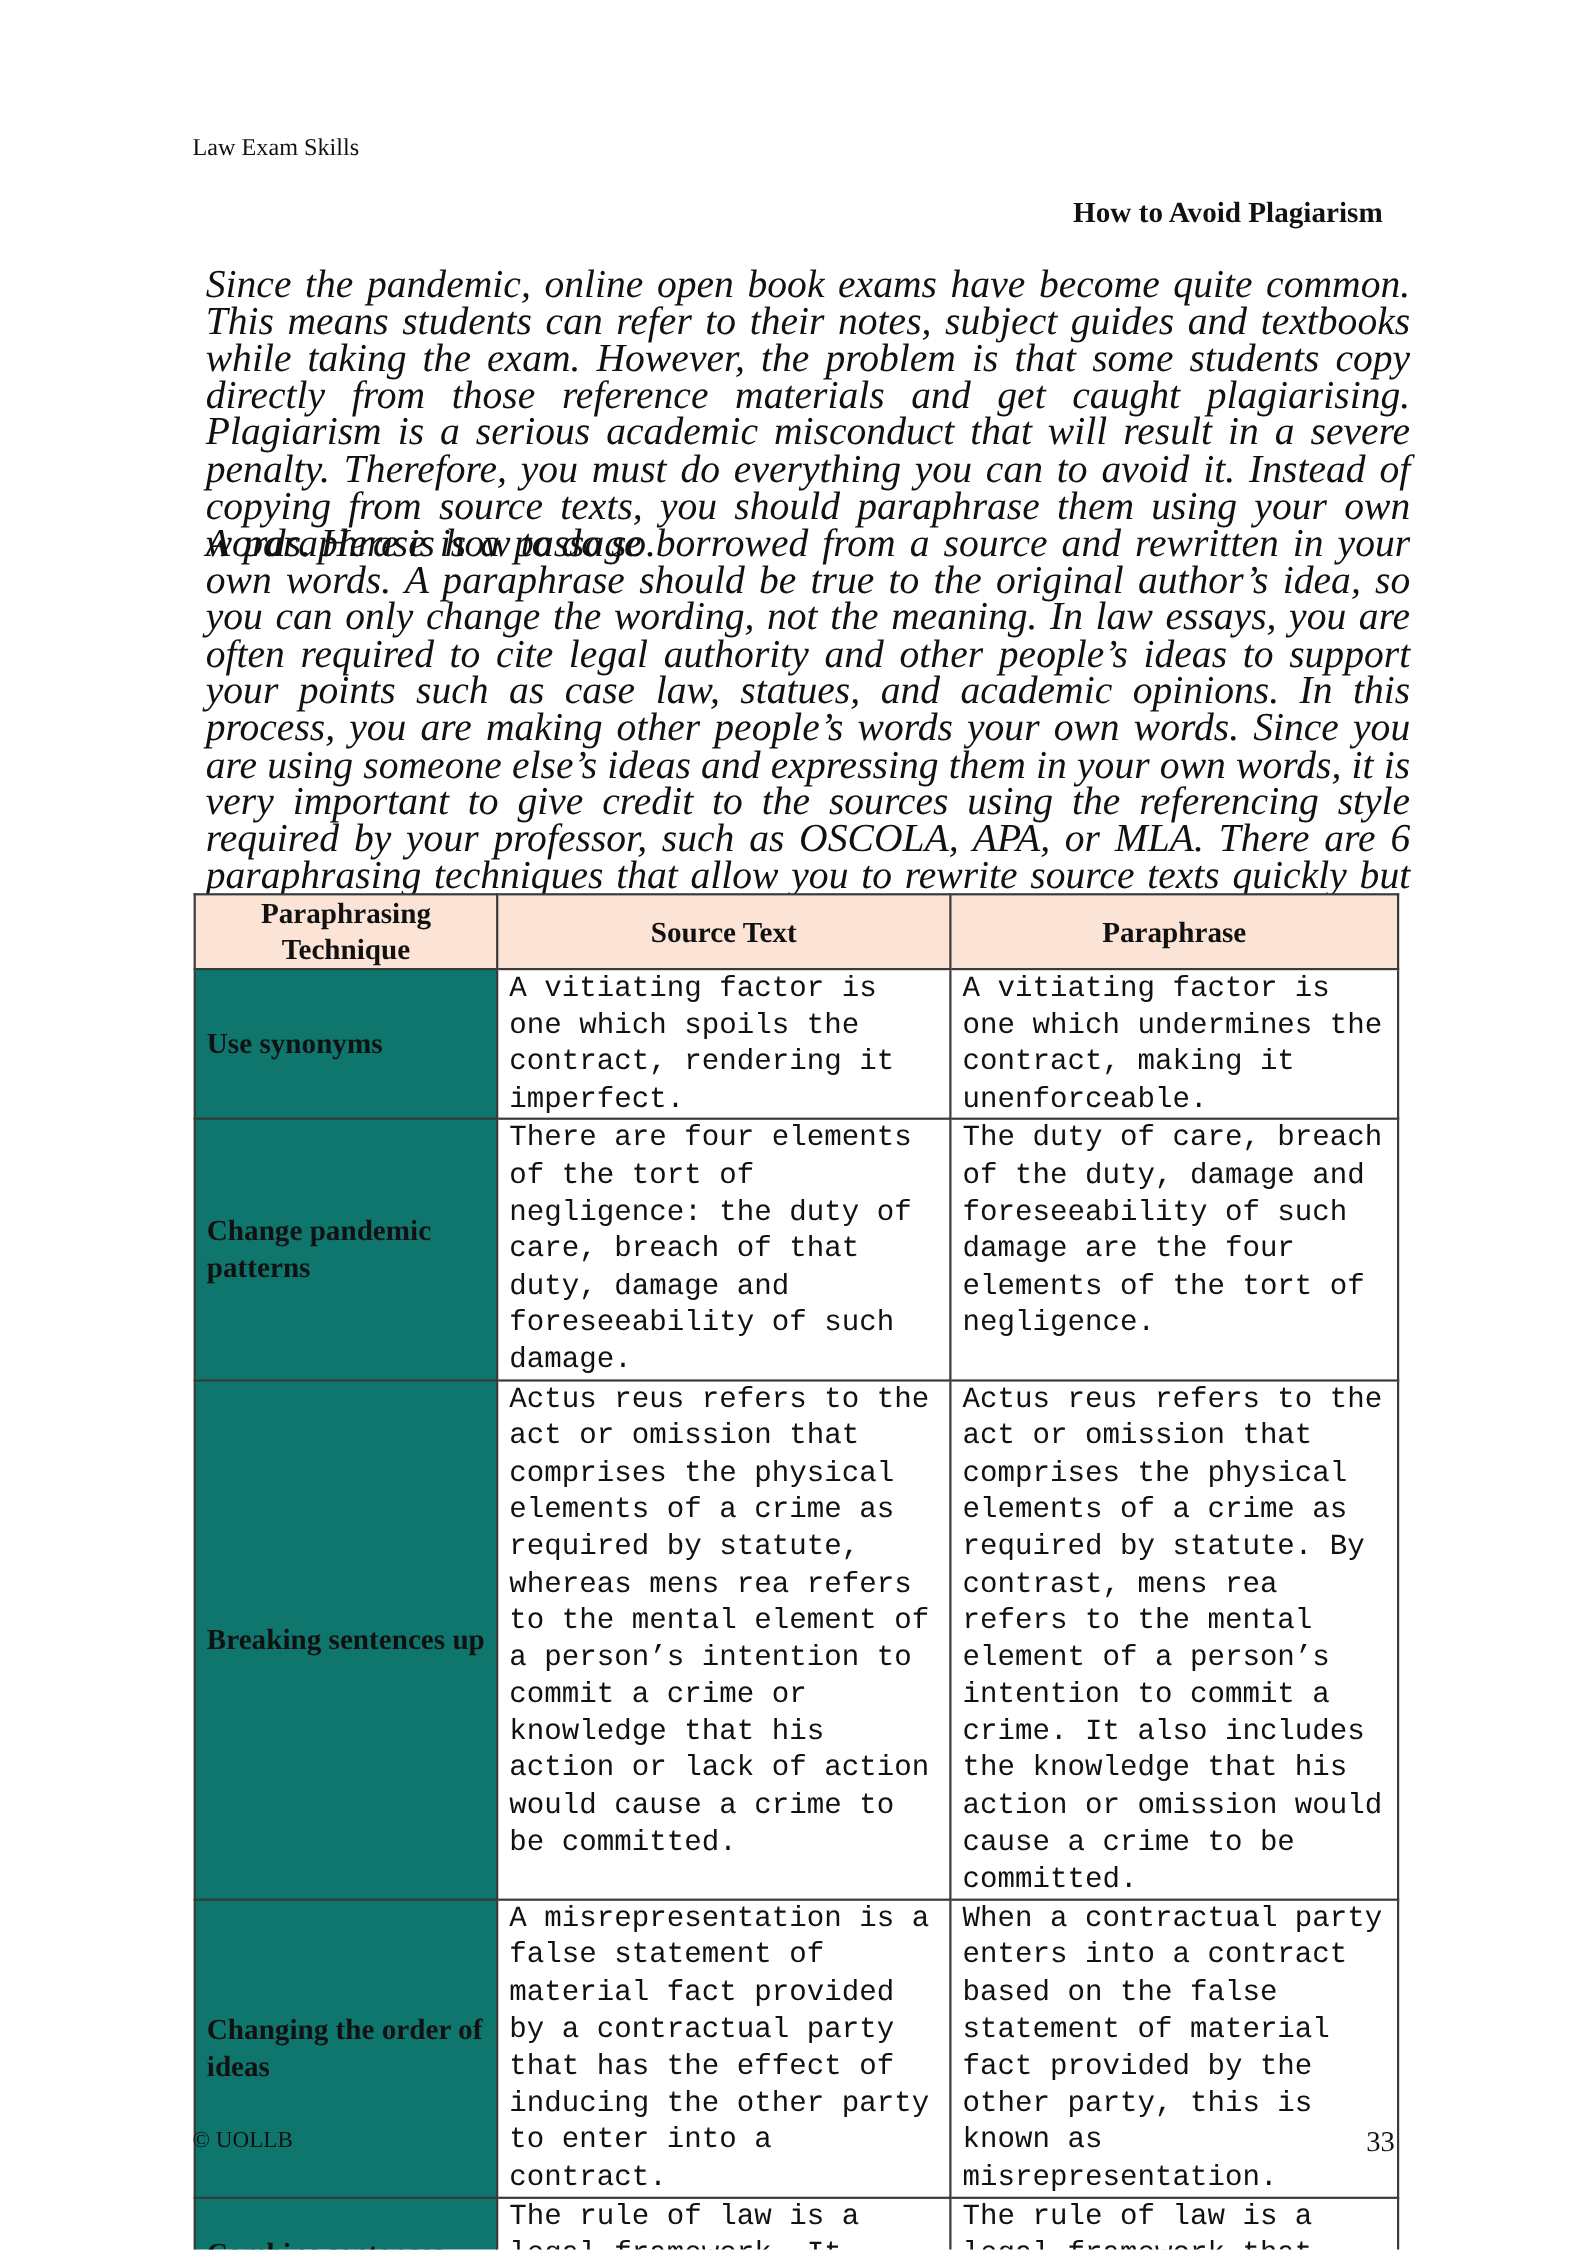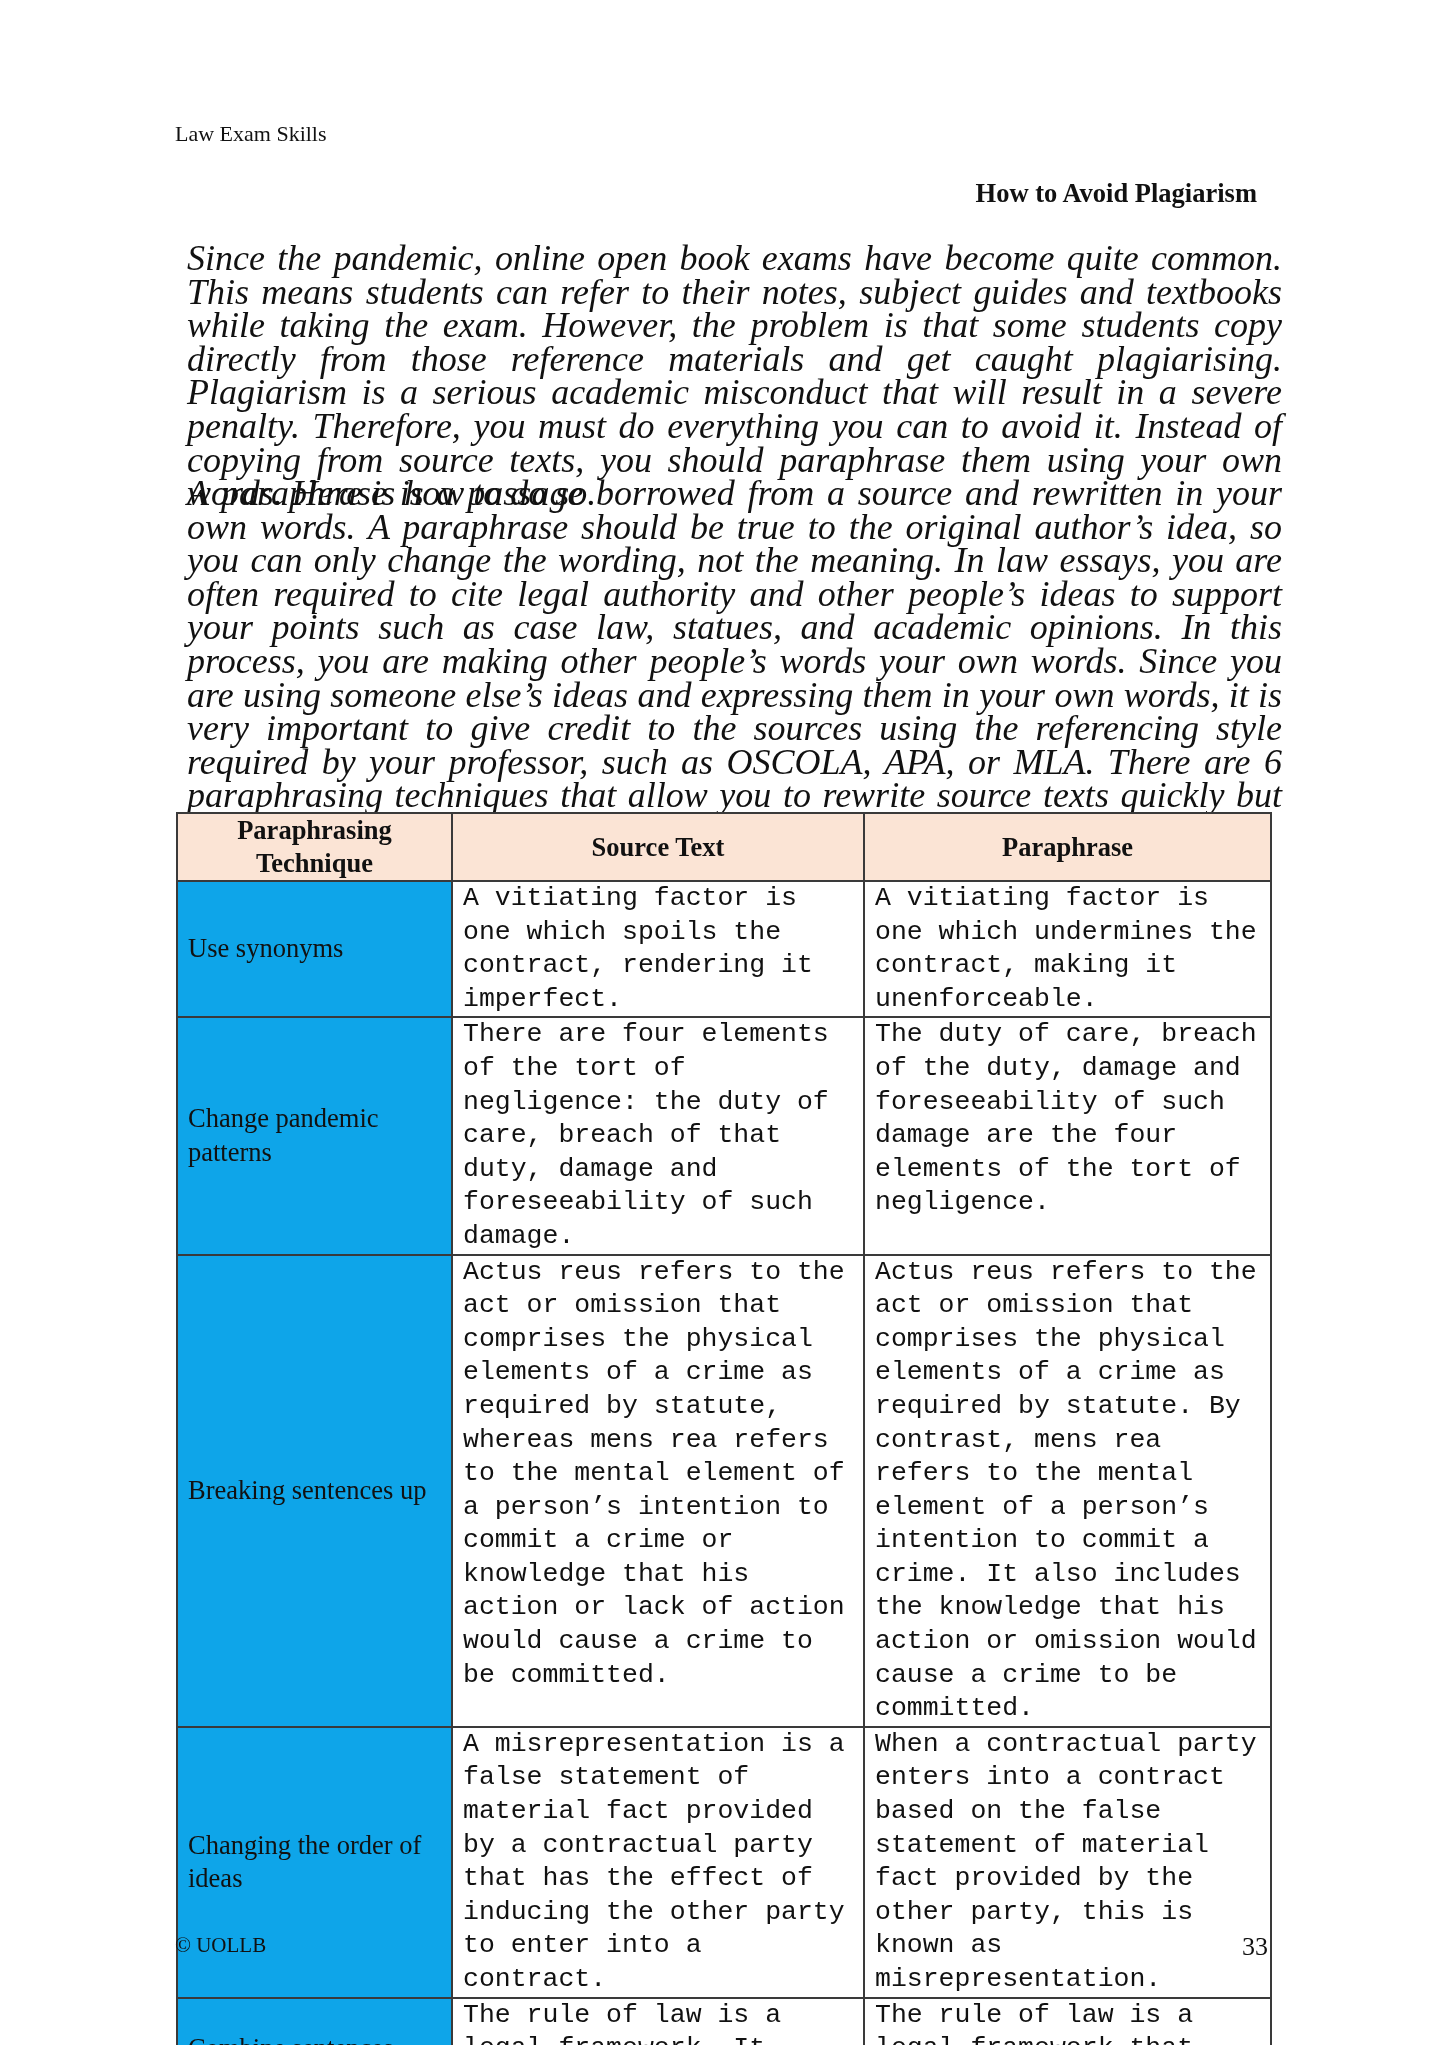--- a/index.html
+++ b/index.html
@@ -9,21 +9,21 @@
   .title { position:absolute; left:162px; width:1095px; top:176px; text-align:right;
            font-weight:bold; font-size:26.5px; line-height:34px; }
   .para { position:absolute; left:187px; width:1095px; font-size:36px; line-height:33.6px;
           text-align:justify; margin:0;font-style:italic; }
   .para1 { top:242px; }
   .para2 { top:477px; }
   table.tech { position:absolute; left:176px; top:812px; width:1094px; border-collapse:collapse;
                table-layout:fixed; font-size:26.5px; line-height:33.6px;border-radius:32px; }
   table.tech td, table.tech th { border:2px solid #3a3a3a; vertical-align:middle; padding:0 10px; }
   table.tech th { background:#fbe4d5; font-weight:bold; text-align:center; height:64px; line-height:33px; }
-  table.tech td.tech-name { background:#0ea5e9; font-weight:normal; }
+  table.tech td.tech-name { background:#0f766e; font-weight:bold; }
   table.tech td.txt { vertical-align:top; padding-top:0;font-family:Liberation Mono, monospace; }
   col.c1 { width:275px; } col.c2 { width:412px; } col.c3 { width:407px; }
   .justify { text-align:justify; }
   .footer-left { position:absolute; left:175px; top:1932px; font-size:21px; line-height:26px; }
   .footer-right { position:absolute; right:177px; top:1932px; font-size:26px; line-height:30px; }
 </style>
 </head>
 <body>
 
 <div class="running-header">Law Exam Skills</div>

